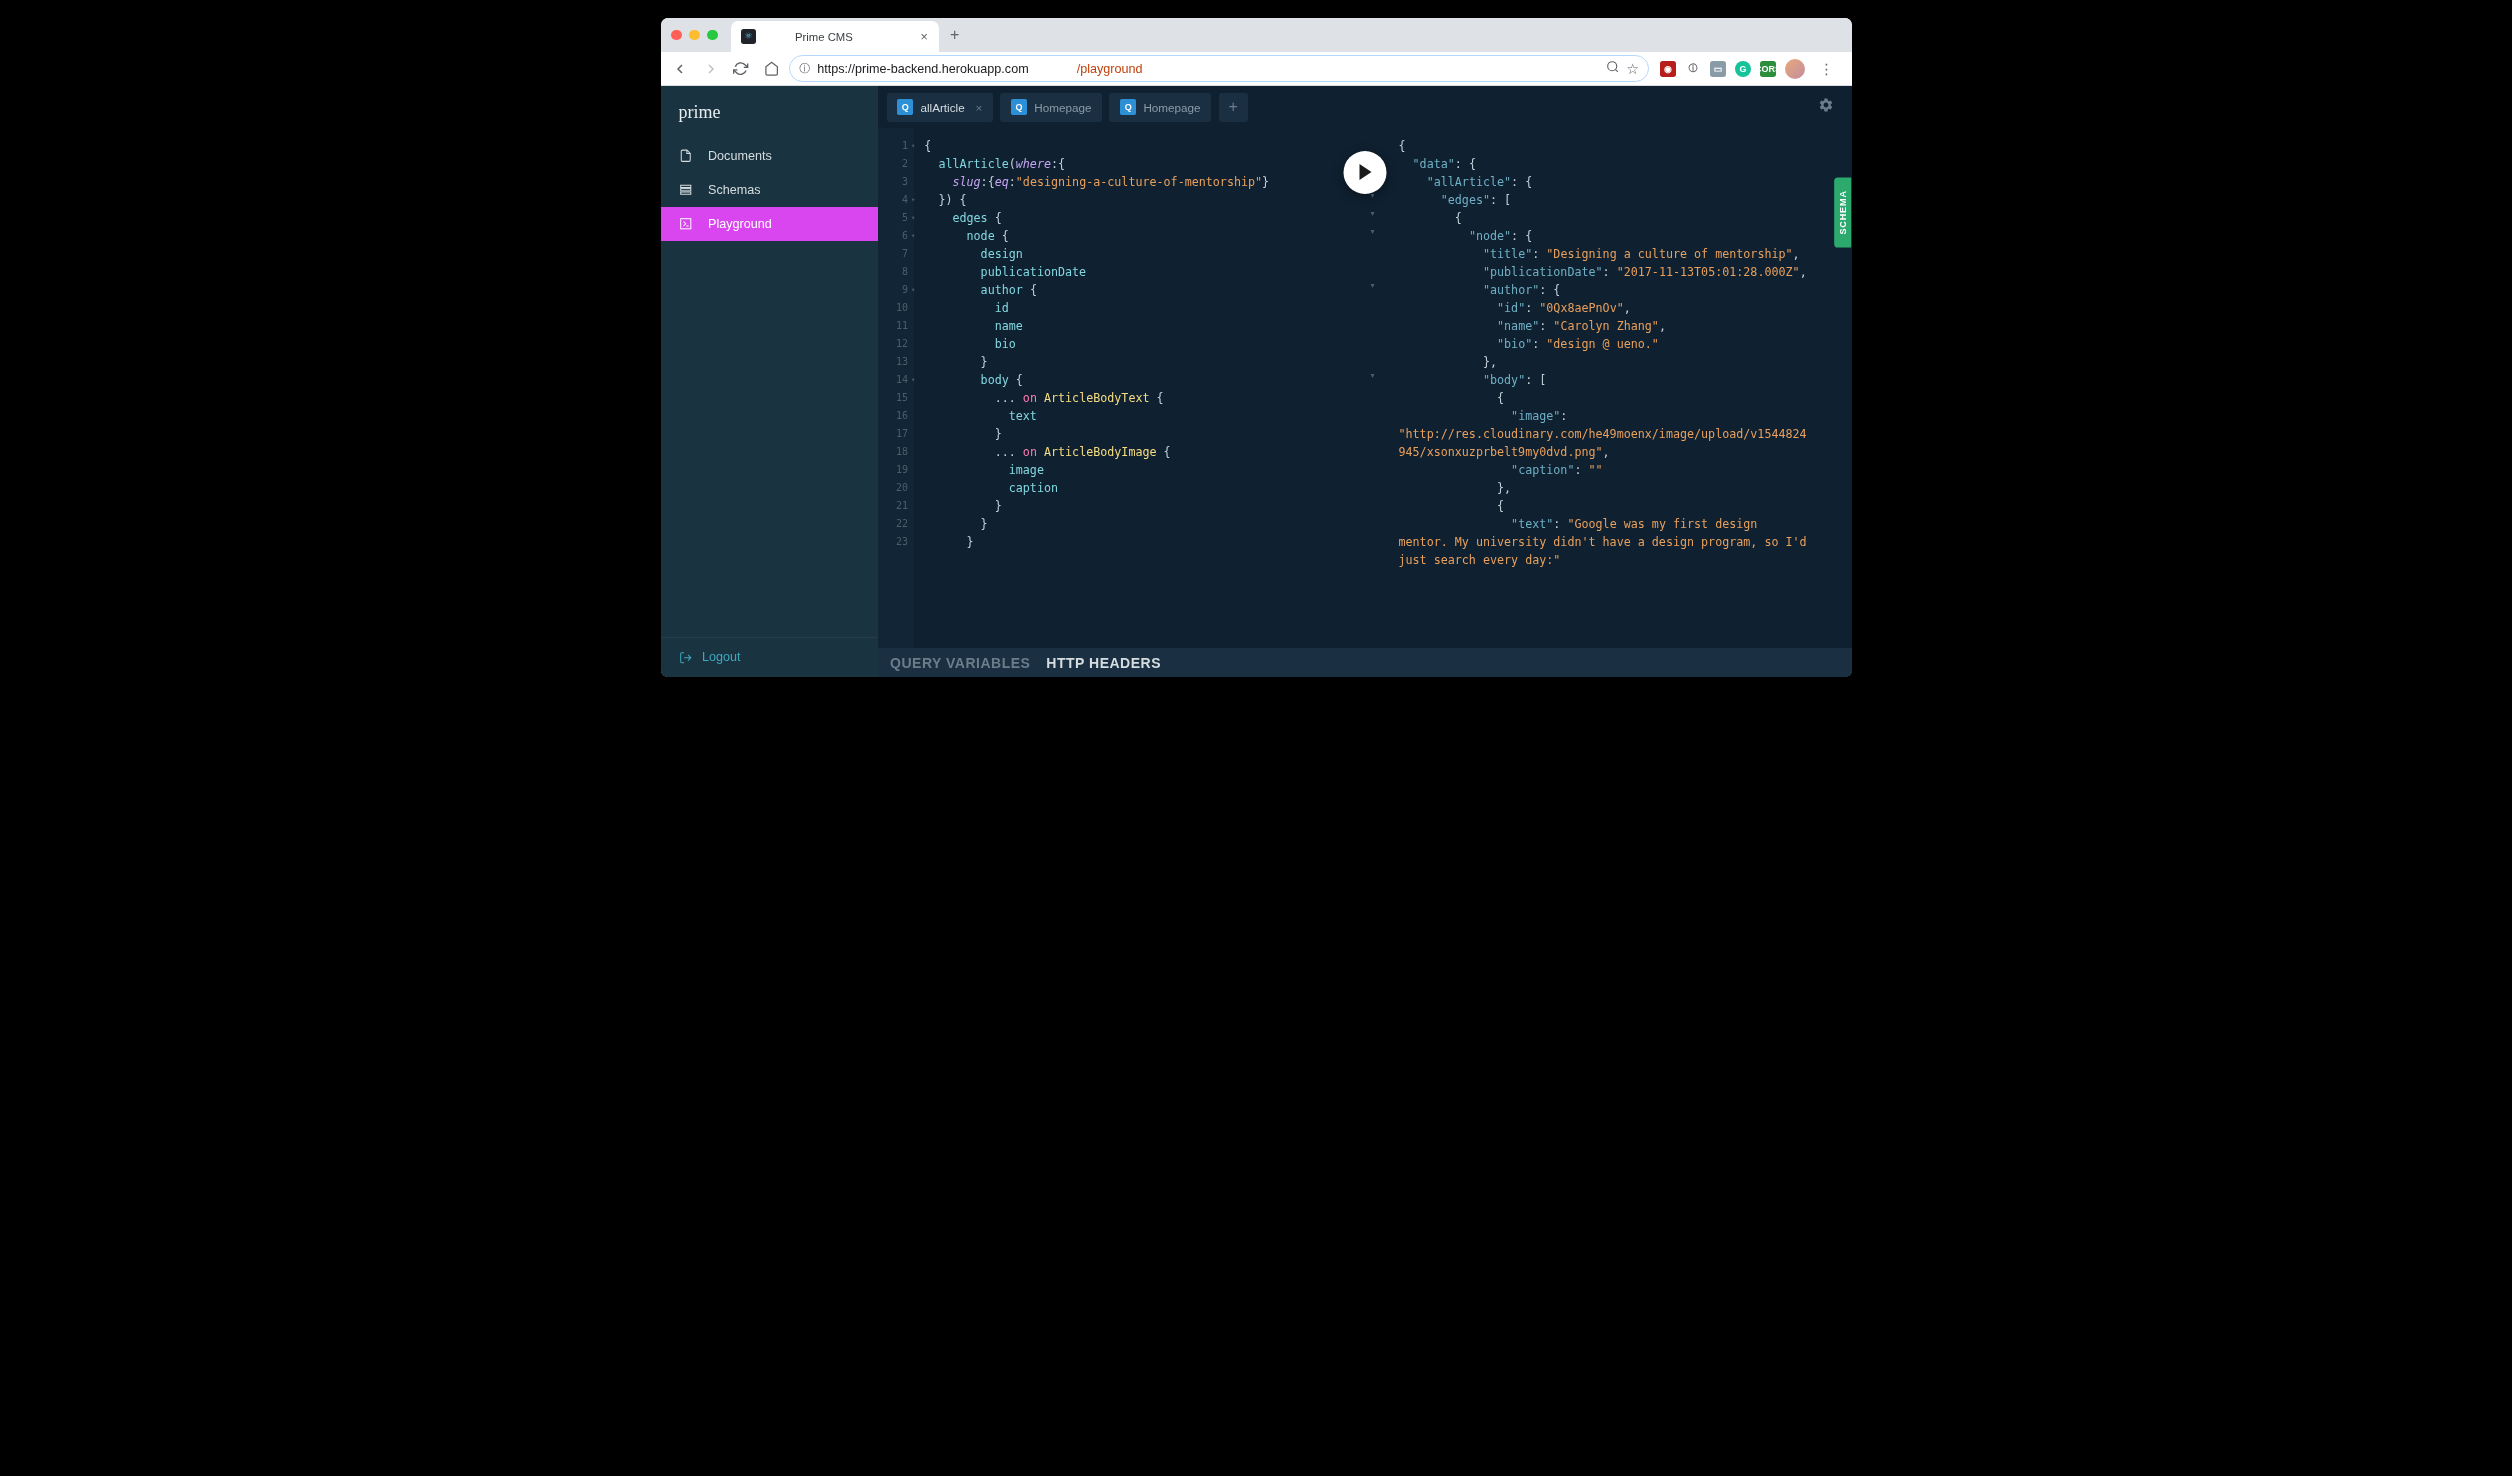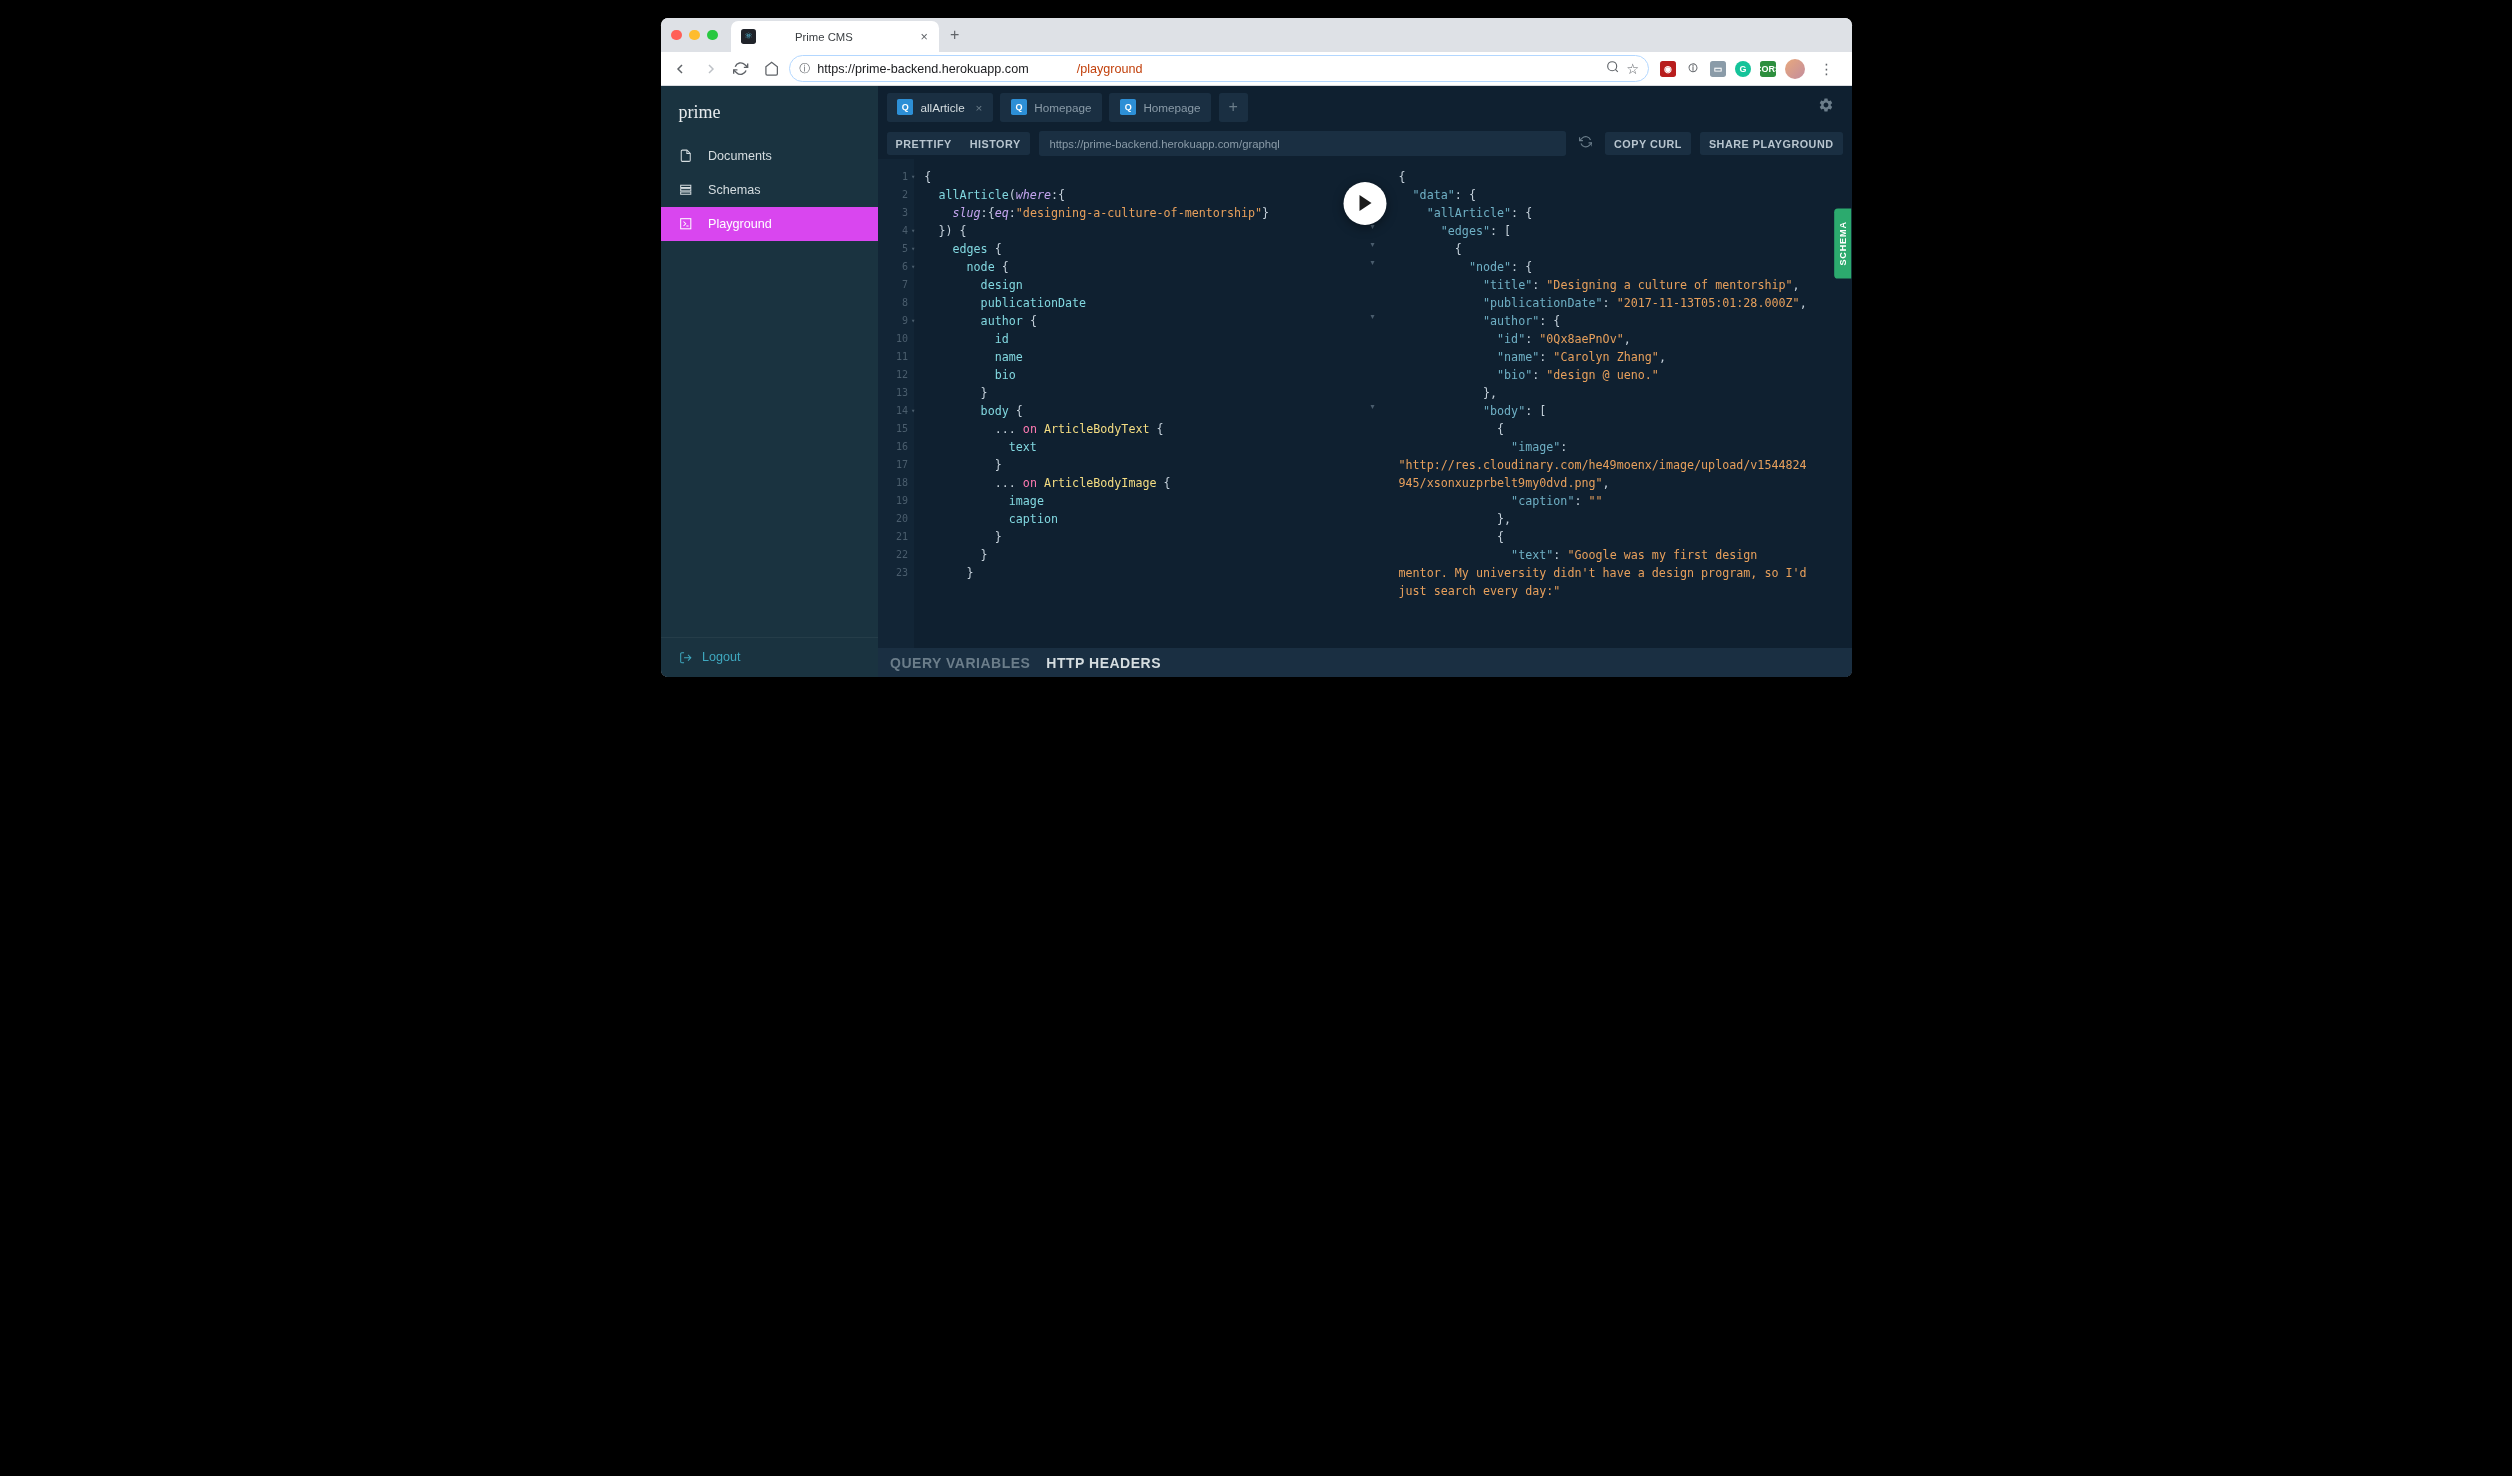--- a/index.html
+++ b/index.html
@@ -214,37 +214,20 @@
           <span>Homepage</span>
         </div>
         <div class="pg-addtab">+</div>
         <div class="gear">
           <svg width="16" height="16" viewBox="0 0 24 24" fill="currentColor">
               <path d="M19.14 12.94c.04-.3.06-.61.06-.94 0-.32-.02-.64-.07-.94l2.03-1.58a.5.5 0 00.12-.61l-1.92-3.32a.5.5 0 00-.59-.22l-2.39.96c-.5-.38-1.03-.7-1.62-.94l-.36-2.54a.5.5 0 00-.5-.42h-3.84a.5.5 0 00-.5.42l-.36 2.54c-.59.24-1.13.57-1.62.94l-2.39-.96a.5.5 0 00-.59.22L2.68 8.87a.5.5 0 00.12.61l2.03 1.58c-.05.3-.09.63-.09.94 0 .31.02.64.07.94l-2.03 1.58a.5.5 0 00-.12.61l1.92 3.32c.12.22.37.29.59.22l2.39-.96c.5.38 1.03.7 1.62.94l.36 2.54c.5.24.25.42.5.42h3.84c.25 0 .46-.18.5-.42l.36-2.54c.59-.24 1.13-.56 1.62-.94l2.39.96c.22.08.47 0 .59-.22l1.92-3.32a.5.5 0 00-.12-.61l-2.01-1.58zM12 15.6c-1.98 0-3.6-1.62-3.6-3.6s1.62-3.6 3.6-3.6 3.6 1.62 3.6 3.6-1.62 3.6-3.6 3.6z"></path>
             </svg>
         </div>
       </div>
 
-      <div class="pg-toolbar">
-        <div class="tb-group">
-          <div class="tb-btn">PRETTIFY</div>
-          <div class="tb-btn">HISTORY</div>
-        </div>
-        <div class="endpoint">
-          <span>https://prime-backend.herokuapp.com/graphql</span>
-        </div>
-        <span class="tb-icon">
-          <svg width="13.5" height="13.5" viewBox="0 0 24 24" fill="none" stroke="currentColor" stroke-width="2">
-              <path d="M1 4v6h6M23 20v-6h-6"></path>
-              <path d="M20.49 9A9 9 0 005.64 5.64L1 10m22 4l-4.64 4.36A9 9 0 013.51 15"></path>
-            </svg>
-        </span>
-        <div class="tb-btn">COPY CURL</div>
-        <div class="tb-btn">SHARE PLAYGROUND</div>
-      </div>
 
       <div class="editor-area">
         <div class="pane">
           <div class="gutter">
             <div class="ln fold">1</div>
               <div class="ln">2</div>
               <div class="ln">3</div>
               <div class="ln fold">4</div>
               <div class="ln fold">5</div>
               <div class="ln fold">6</div>

